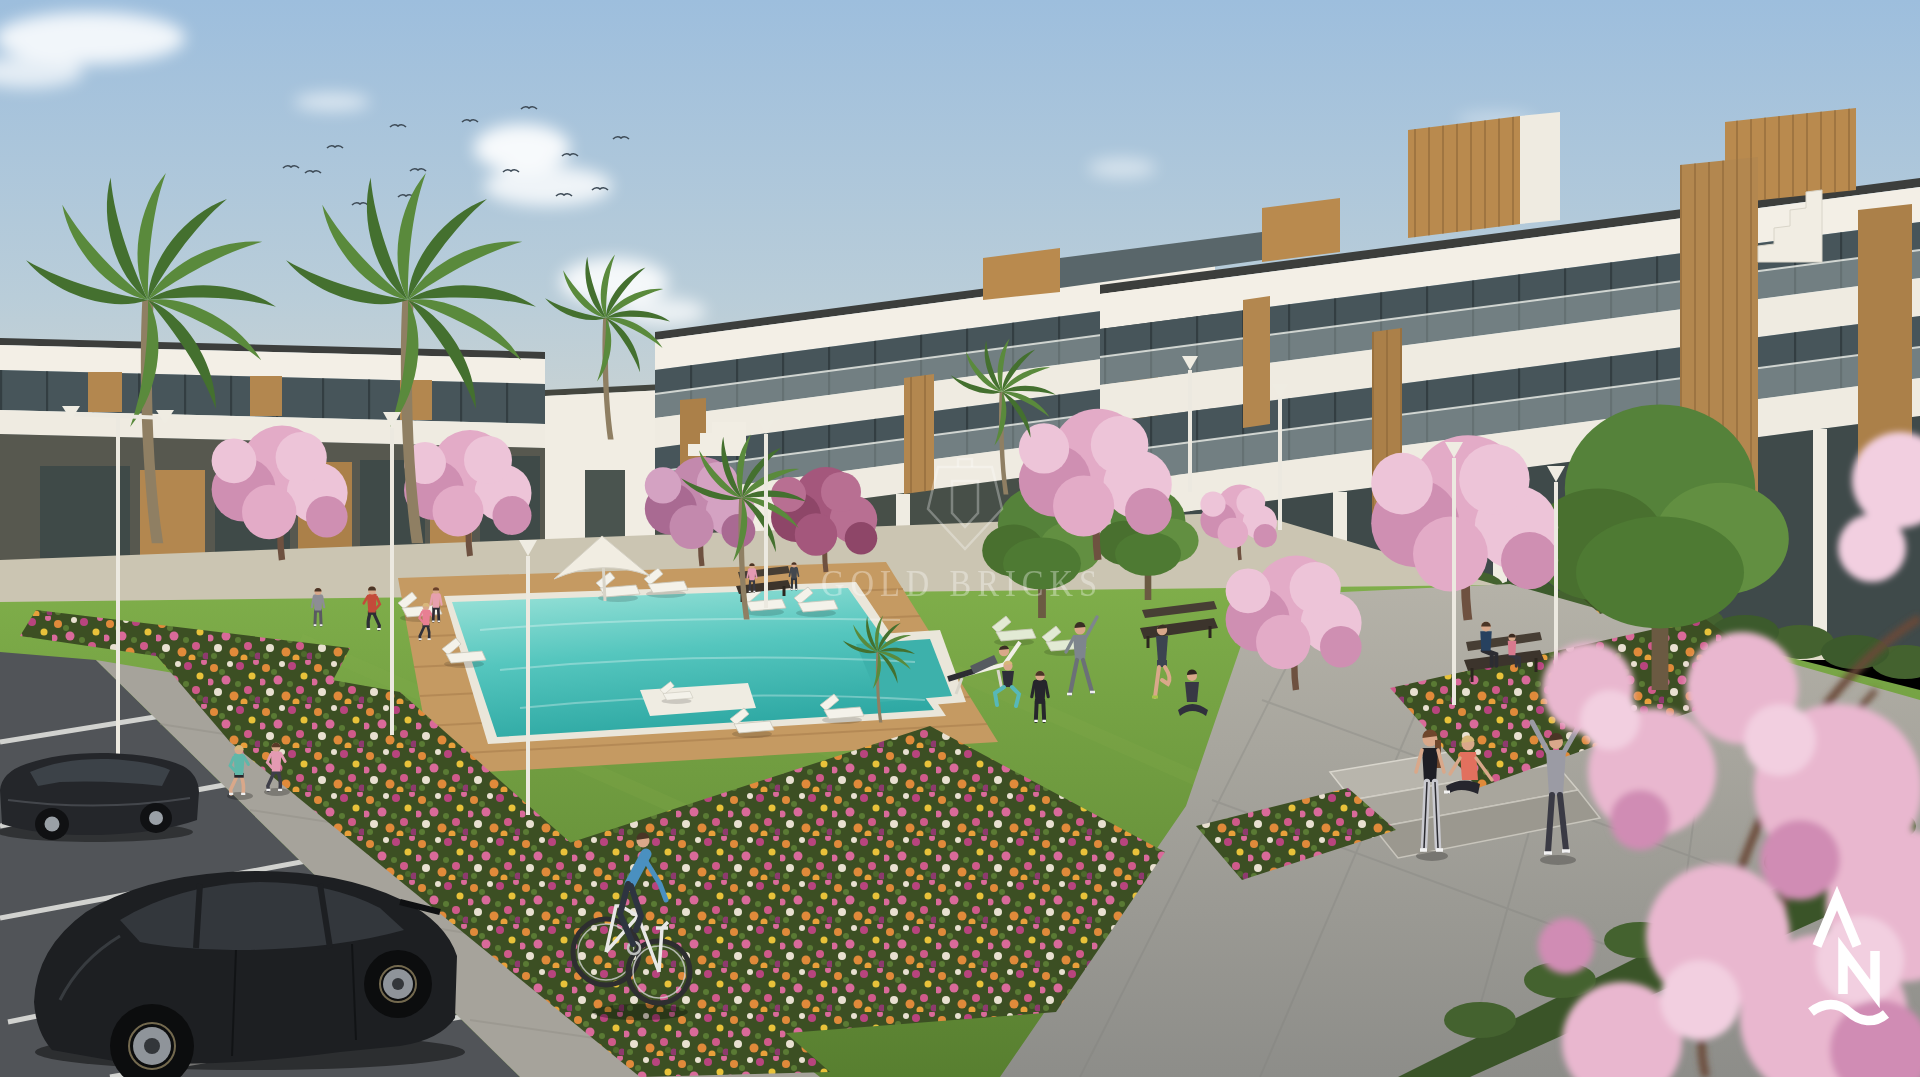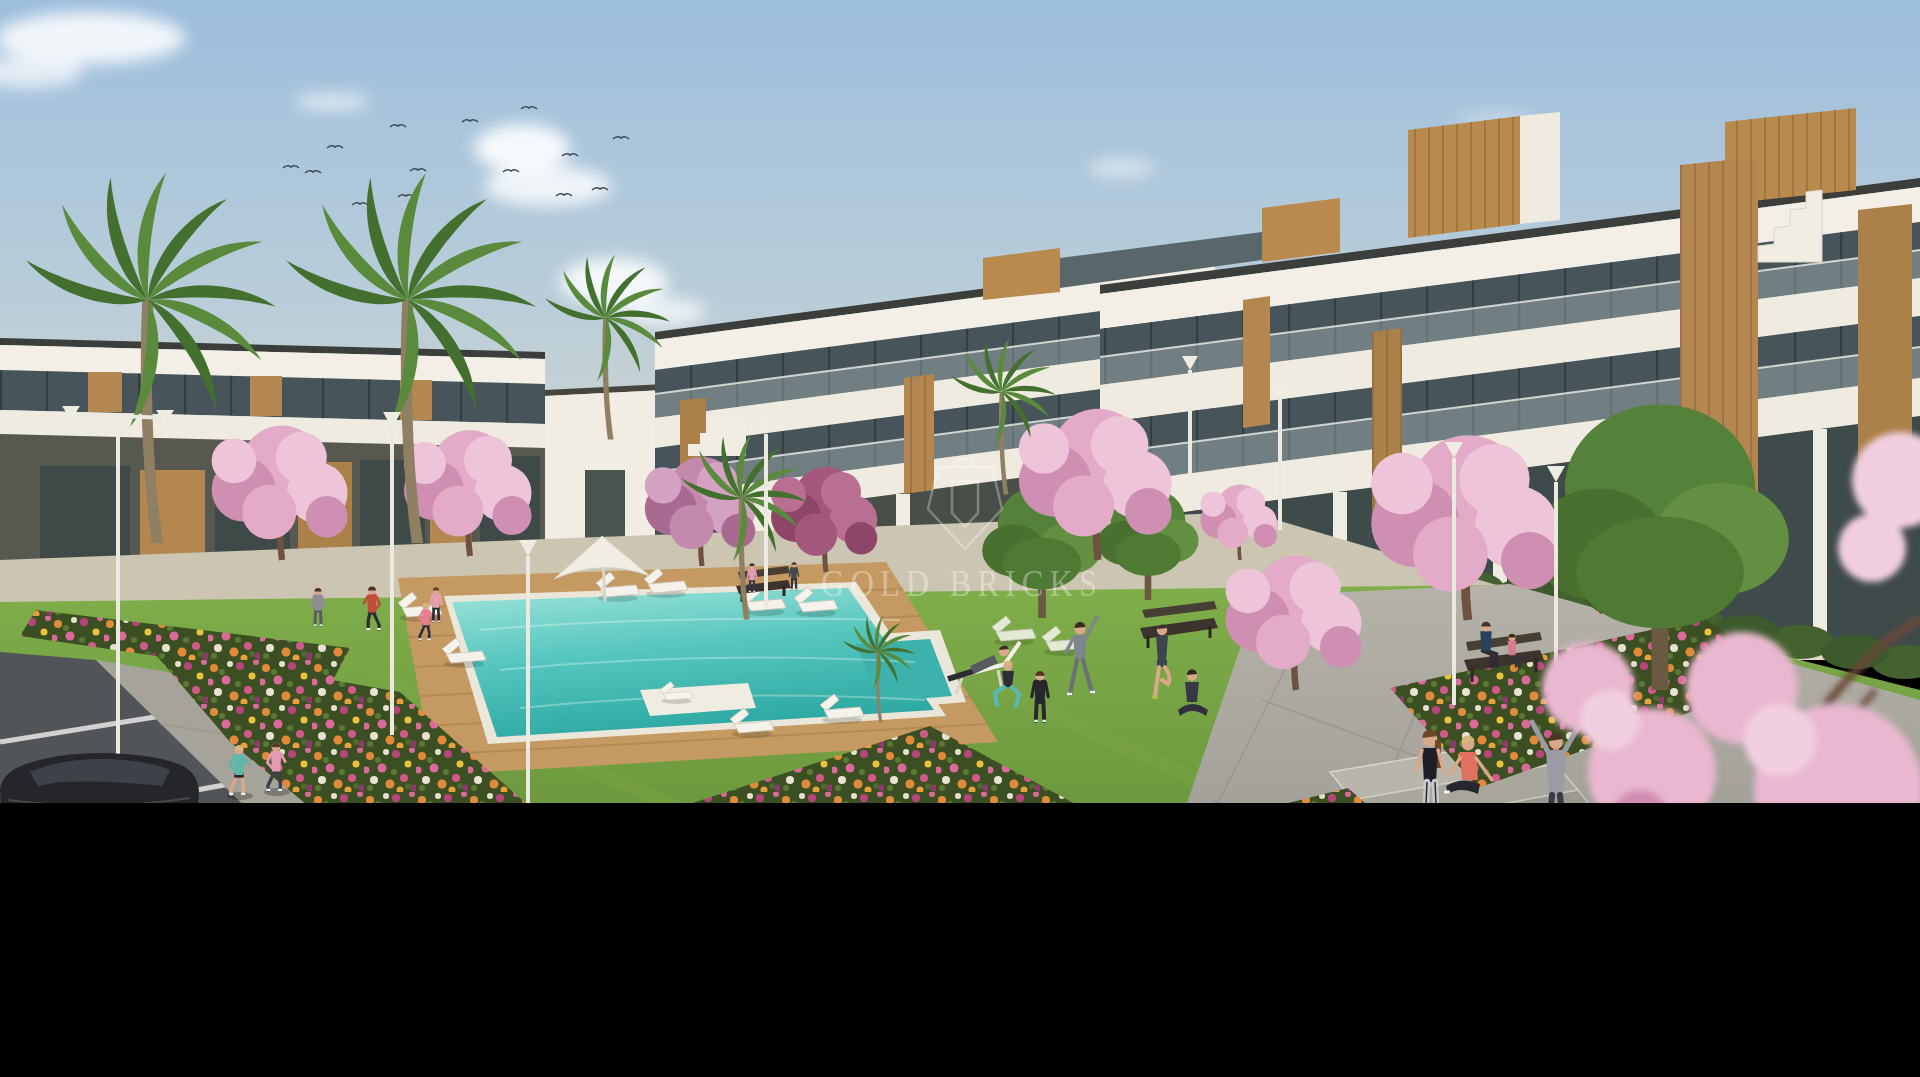--- a/index.html
+++ b/index.html
@@ -1,16 +1,16 @@
 <!DOCTYPE html>
 <html><head>
 <meta charset="utf-8">
 <style>
   html,body{margin:0;padding:0;background:#000;}
-  .stage{position:relative;width:1920px;height:803px;overflow:hidden;font-family:"Liberation Sans",sans-serif;}
+  .stage{position:relative;width:1920px;height:1077px;overflow:hidden;font-family:"Liberation Sans",sans-serif;}
   svg{display:block;}
   .wm-text{font-family:"Liberation Serif",serif;letter-spacing:7px;}
 </style>
 </head>
 <body>
 
 <div class="stage">
 <svg width="1920" height="1077" viewBox="0 0 1920 1077" xmlns="http://www.w3.org/2000/svg">
   <defs>
     <linearGradient id="sky" x1="0" y1="0" x2="0" y2="1">

